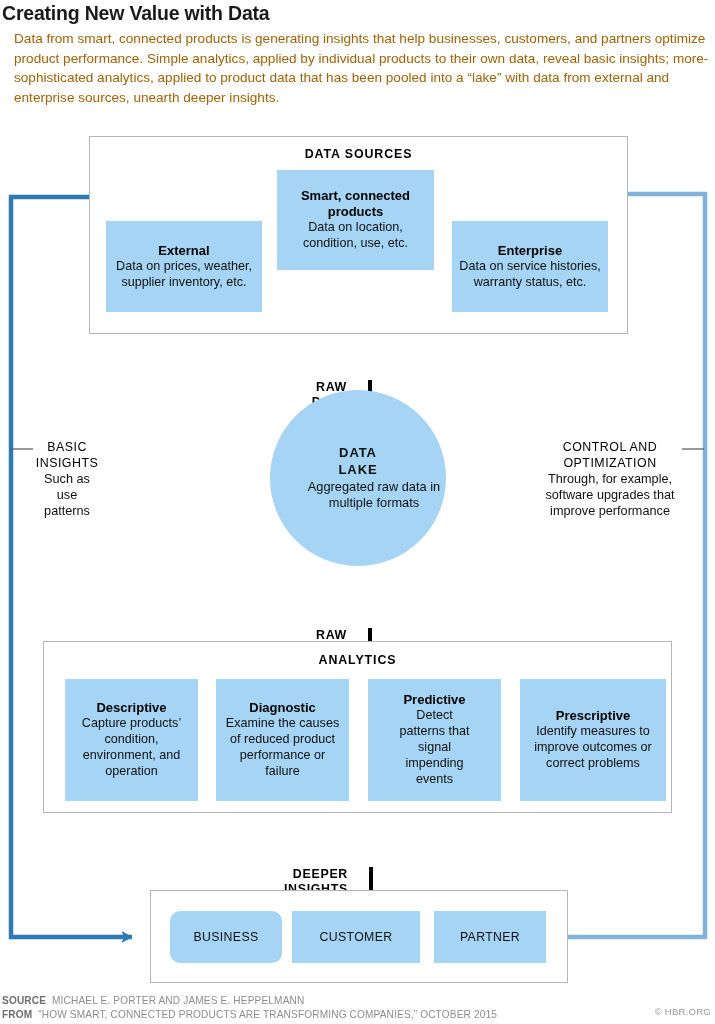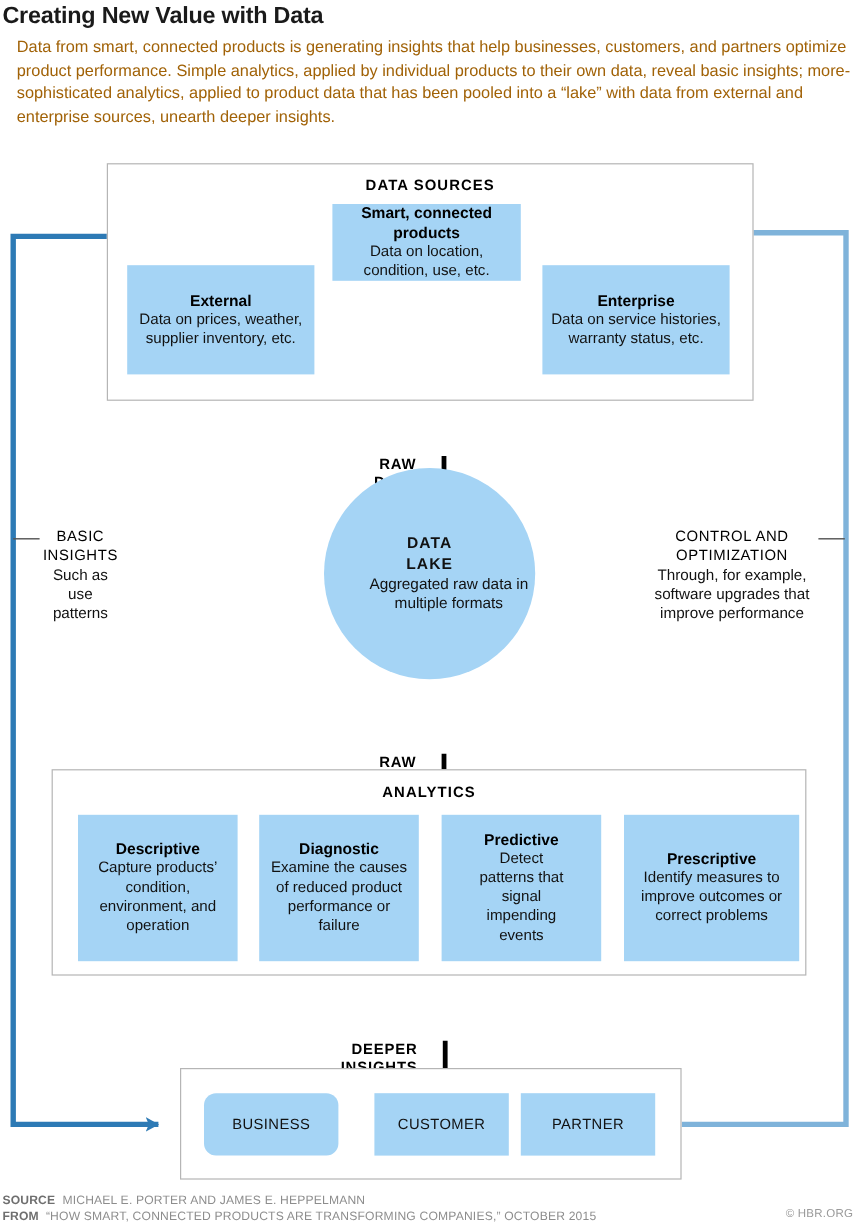--- a/index.html
+++ b/index.html
@@ -130,21 +130,21 @@
 
   <div class="panel" style="left:89px; top:136px; width:539px; height:198px;">
     <div class="panel-title" style="top:10px;">DATA SOURCES</div>
   </div>
 
   <div class="bbox" style="left:106px; top:221px; width:156px; height:91px;">
     <div class="bt">External</div>
     <div class="bd">Data on prices, weather, supplier inventory, etc.</div>
   </div>
 
-  <div class="bbox" style="left:277px; top:170px; width:157px; height:64px;">
+  <div class="bbox" style="left:277px; top:170px; width:157px; height:100px;">
     <div class="bt">Smart, connected products</div>
     <div class="bd">Data on location, condition, use, etc.</div>
   </div>
 
   <div class="bbox" style="left:452px; top:221px; width:156px; height:91px;">
     <div class="bt">Enterprise</div>
     <div class="bd">Data on service histories, warranty status, etc.</div>
   </div>
 
   <div class="vflow" style="left:295px; top:344px; width:100px; height:44px;">
@@ -224,21 +224,21 @@
       <path d="M15,0 L15,29 M15,44 L6.5,26 L23.5,26 Z" stroke="#000" stroke-width="4" fill="#000"></path>
     </svg>
   </div>
 
   <div class="panel" style="left:150px; top:890px; width:418px; height:93px;"></div>
 
   <div class="bbox small" style="left:170px; top:911px; width:112px; height:52px;border-radius:10px;">
     <div class="bl">BUSINESS</div>
   </div>
 
-  <div class="bbox small" style="left:312px; top:911px; width:112px; height:52px;">
+  <div class="bbox small" style="left:292px; top:911px; width:128px; height:52px;">
     <div class="bl">CUSTOMER</div>
   </div>
 
   <div class="bbox small" style="left:434px; top:911px; width:112px; height:52px;">
     <div class="bl">PARTNER</div>
   </div>
 
   <div class="footer">
     <div>
       <b>SOURCE</b>&nbsp;

